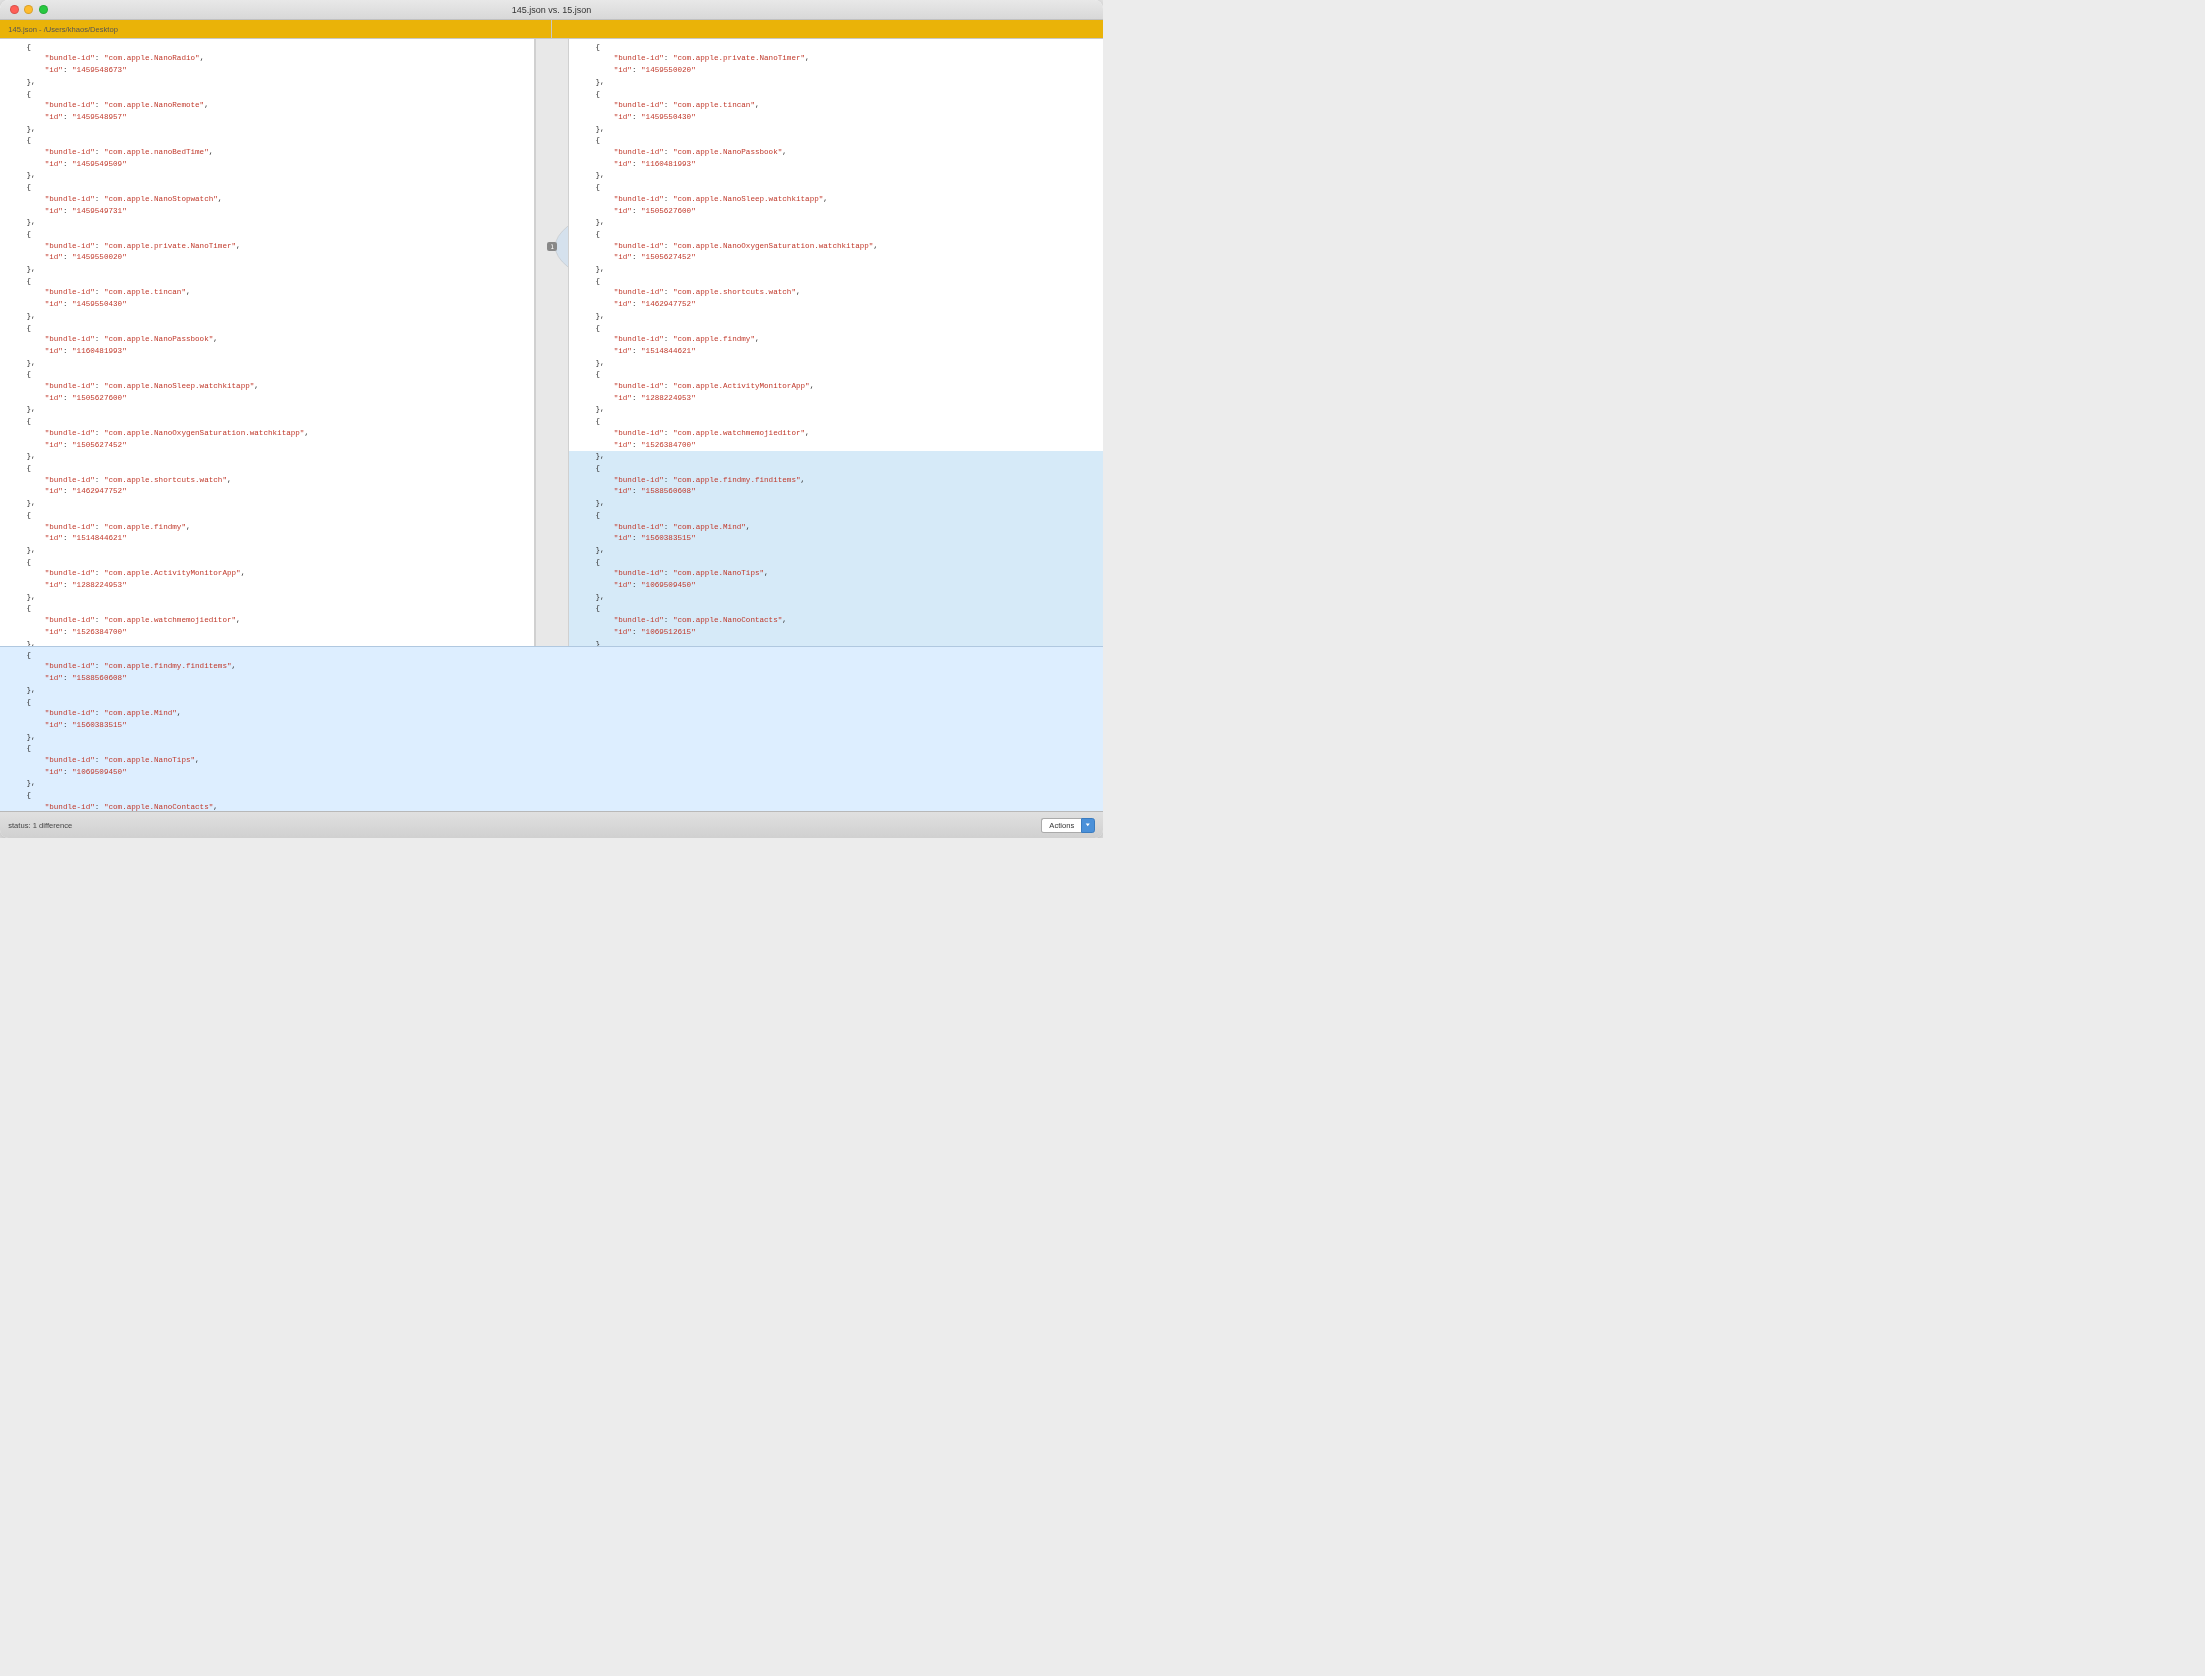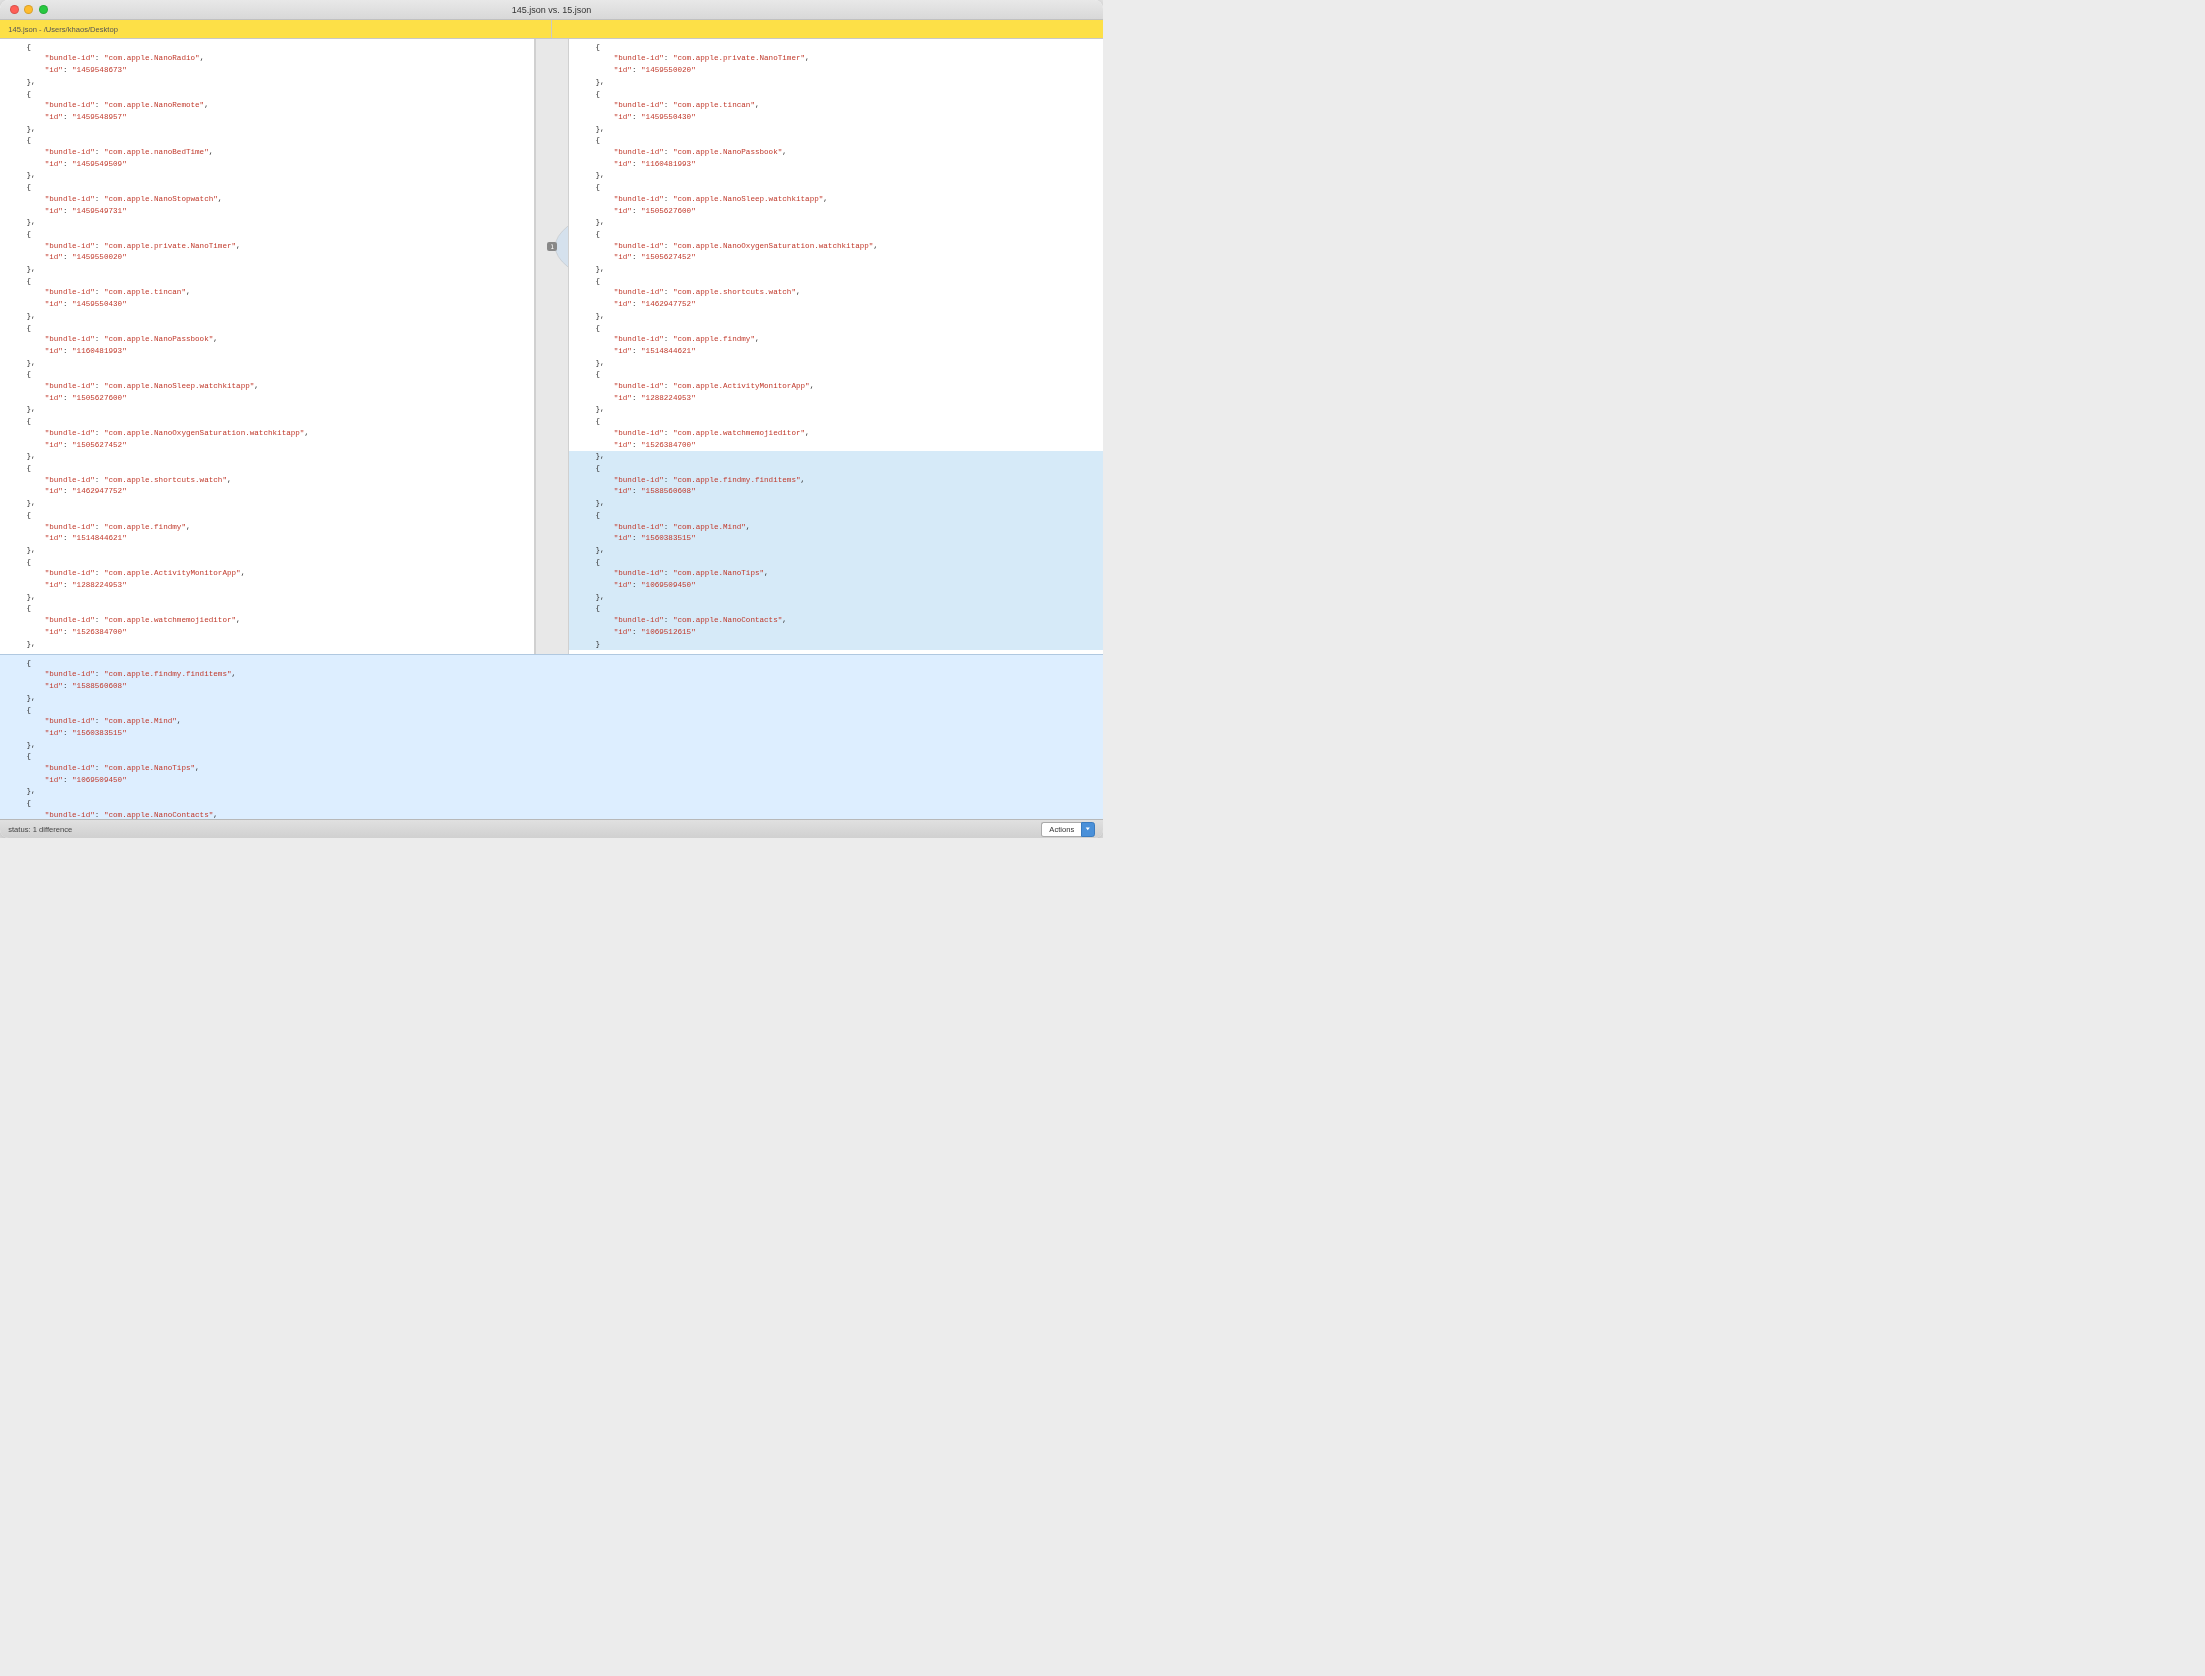--- a/index.html
+++ b/index.html
@@ -56,21 +56,21 @@
 
     .titlebar-title {
       font-size: 9px;
       font-weight: 500;
       color: #333;
     }
 
     .file-headers {
       display: flex;
       height: 19px;
-      background: #fde047;
+      background: #eab308;
       border-bottom: 0.7px solid #c8c8c8;
       flex-shrink: 0;
     }
 
     .file-header-left {
       flex: 1;
       display: flex;
       align-items: center;
       padding-left: 8.2px;
       font-size: 7.6px;
@@ -152,21 +152,21 @@
       border-top: 1.4px solid #b0c8e0;
       overflow: auto;
       font-family: 'SF Mono', 'Monaco', 'Courier New', monospace;
       font-size: 7.6px;
       line-height: 1.5;
       padding: 2.7px 0;
       flex-shrink: 0;
     }
 
     .statusbar {
-      height: 19px;
+      height: 27px;
       background: linear-gradient(to bottom, #e0e0e0, #d0d0d0);
       border-top: 0.7px solid #b8b8b8;
       display: flex;
       align-items: center;
       padding: 0 8.2px;
       flex-shrink: 0;
       justify-content: space-between;
     }
 
     .status-text {

